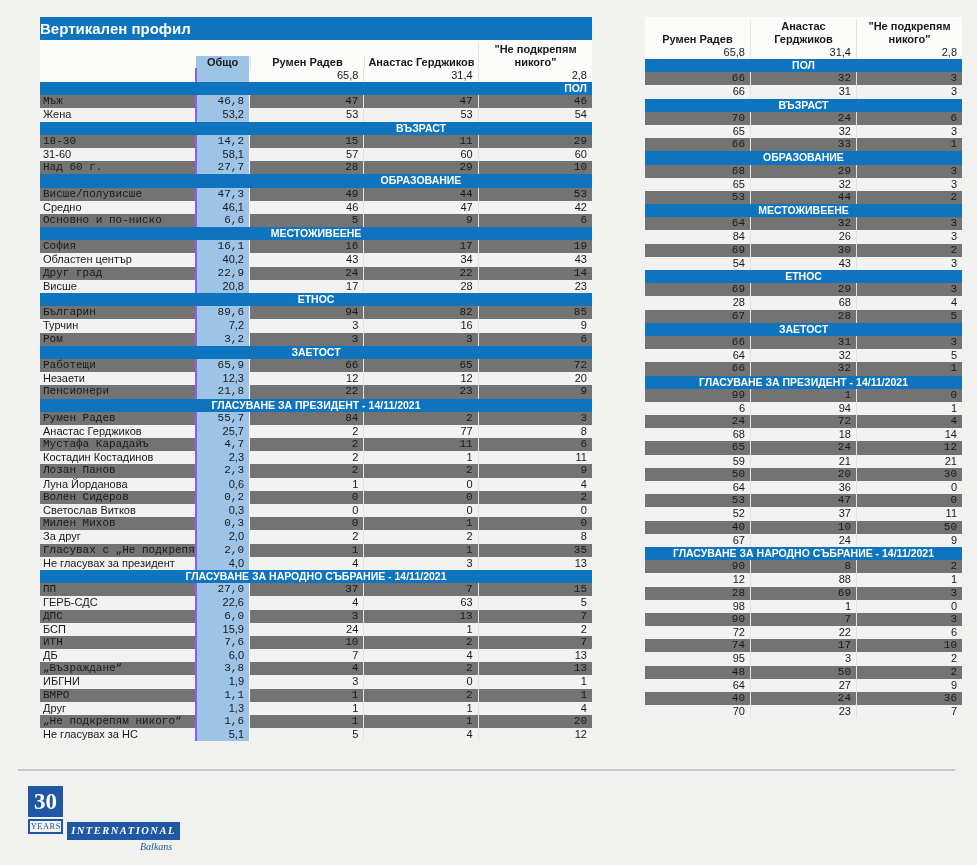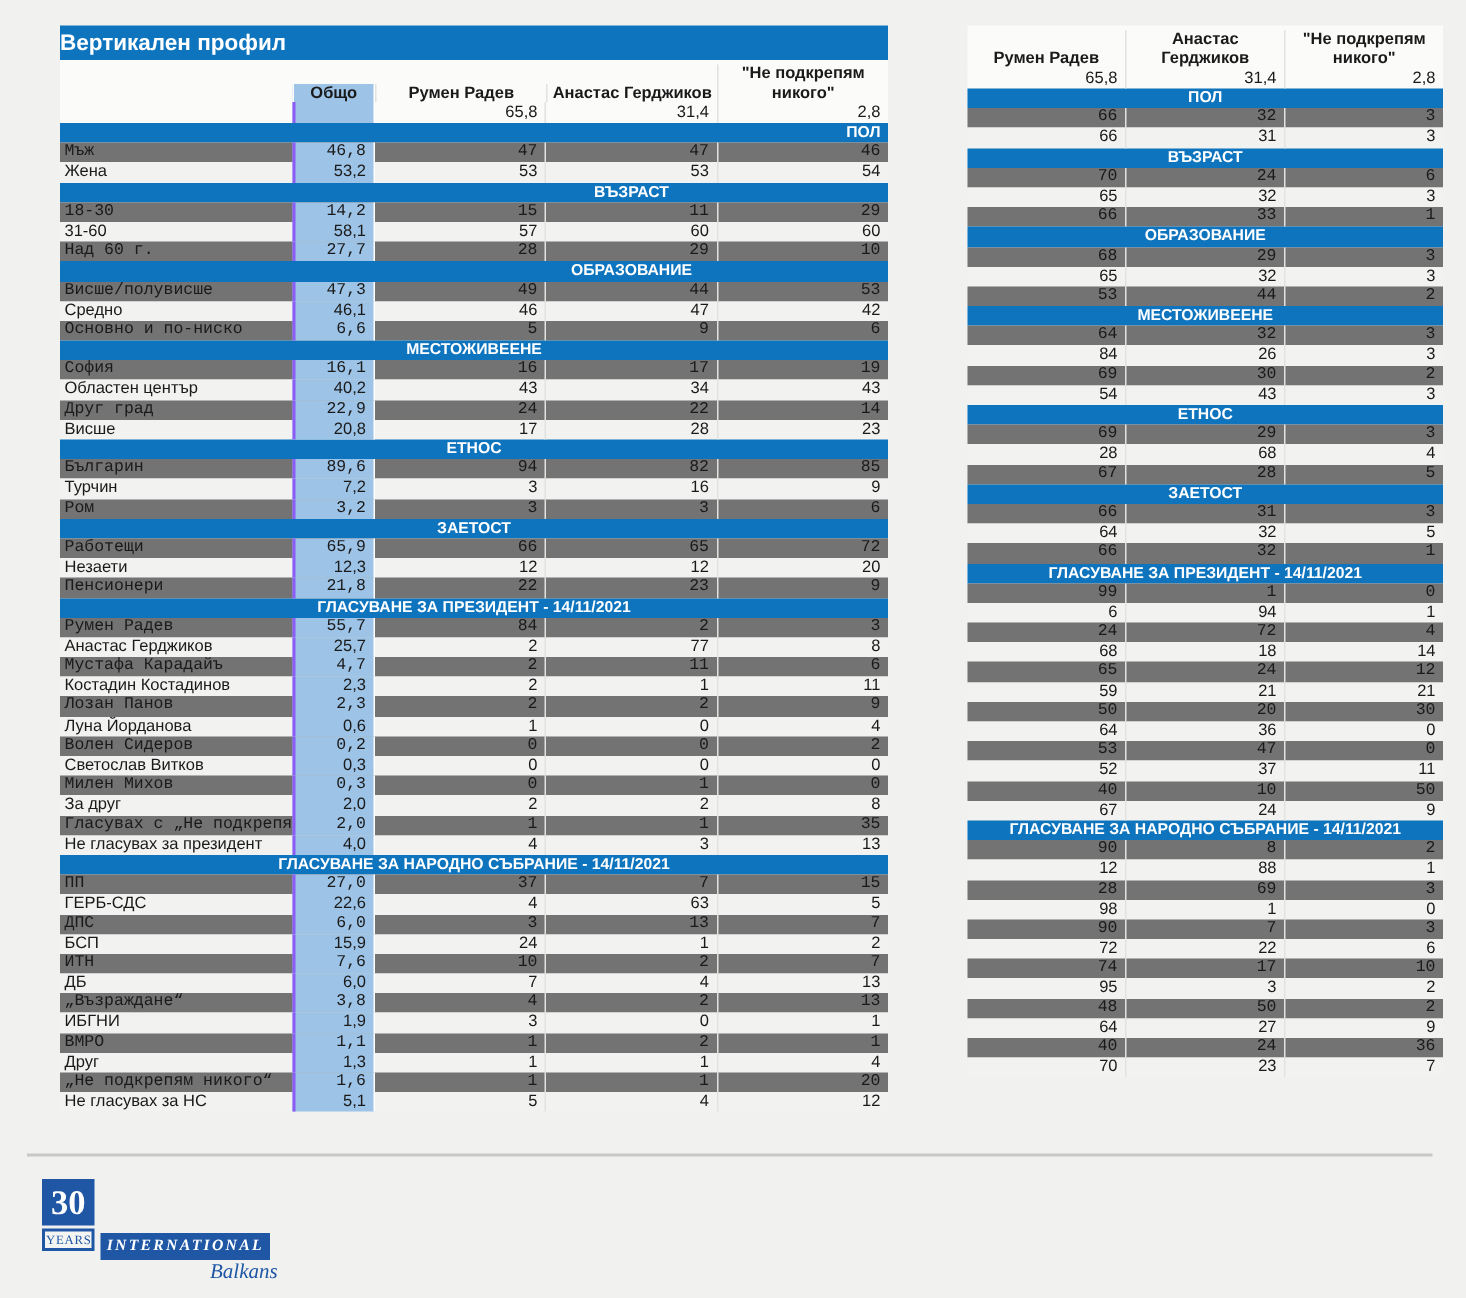--- a/index.html
+++ b/index.html
@@ -45,21 +45,21 @@
     color:#fff;font-size:23px;font-weight:bold;text-align:center;line-height:31px;}
   .logo-years{position:absolute;left:0;top:33px;width:35px;height:15px;background:#f4f4f3;
     border:2px solid var(--logoblue);box-sizing:border-box;color:var(--logoblue);
     font-size:8.5px;text-align:right;line-height:11px;letter-spacing:0.5px;}
   .logo-gallup{position:absolute;left:39px;top:0;width:113px;height:33px;border-top:2px solid var(--logoblue);
     color:var(--logoblue);font-size:29px;line-height:31px;text-align:center;letter-spacing:0.5px;}
   .logo-intl{position:absolute;left:39px;top:36px;width:113px;height:18px;background:var(--logoblue);
     color:#fff;font-size:10.5px;font-style:italic;font-weight:bold;text-align:center;
     line-height:18px;letter-spacing:1.5px;}
   .logo-balkans{position:absolute;left:112px;top:55px;color:var(--logoblue);
-    font-size:14px;font-style:italic;}
+    font-size:10px;font-style:italic;}
 </style>
 </head>
 <body>
 
 <div class="canvas">
 
   <div class="ptable ptable-left">
     <div class="ttitle">Вертикален профил</div>
     <div class="hrow">
       <div class="hcell lblh"></div>

